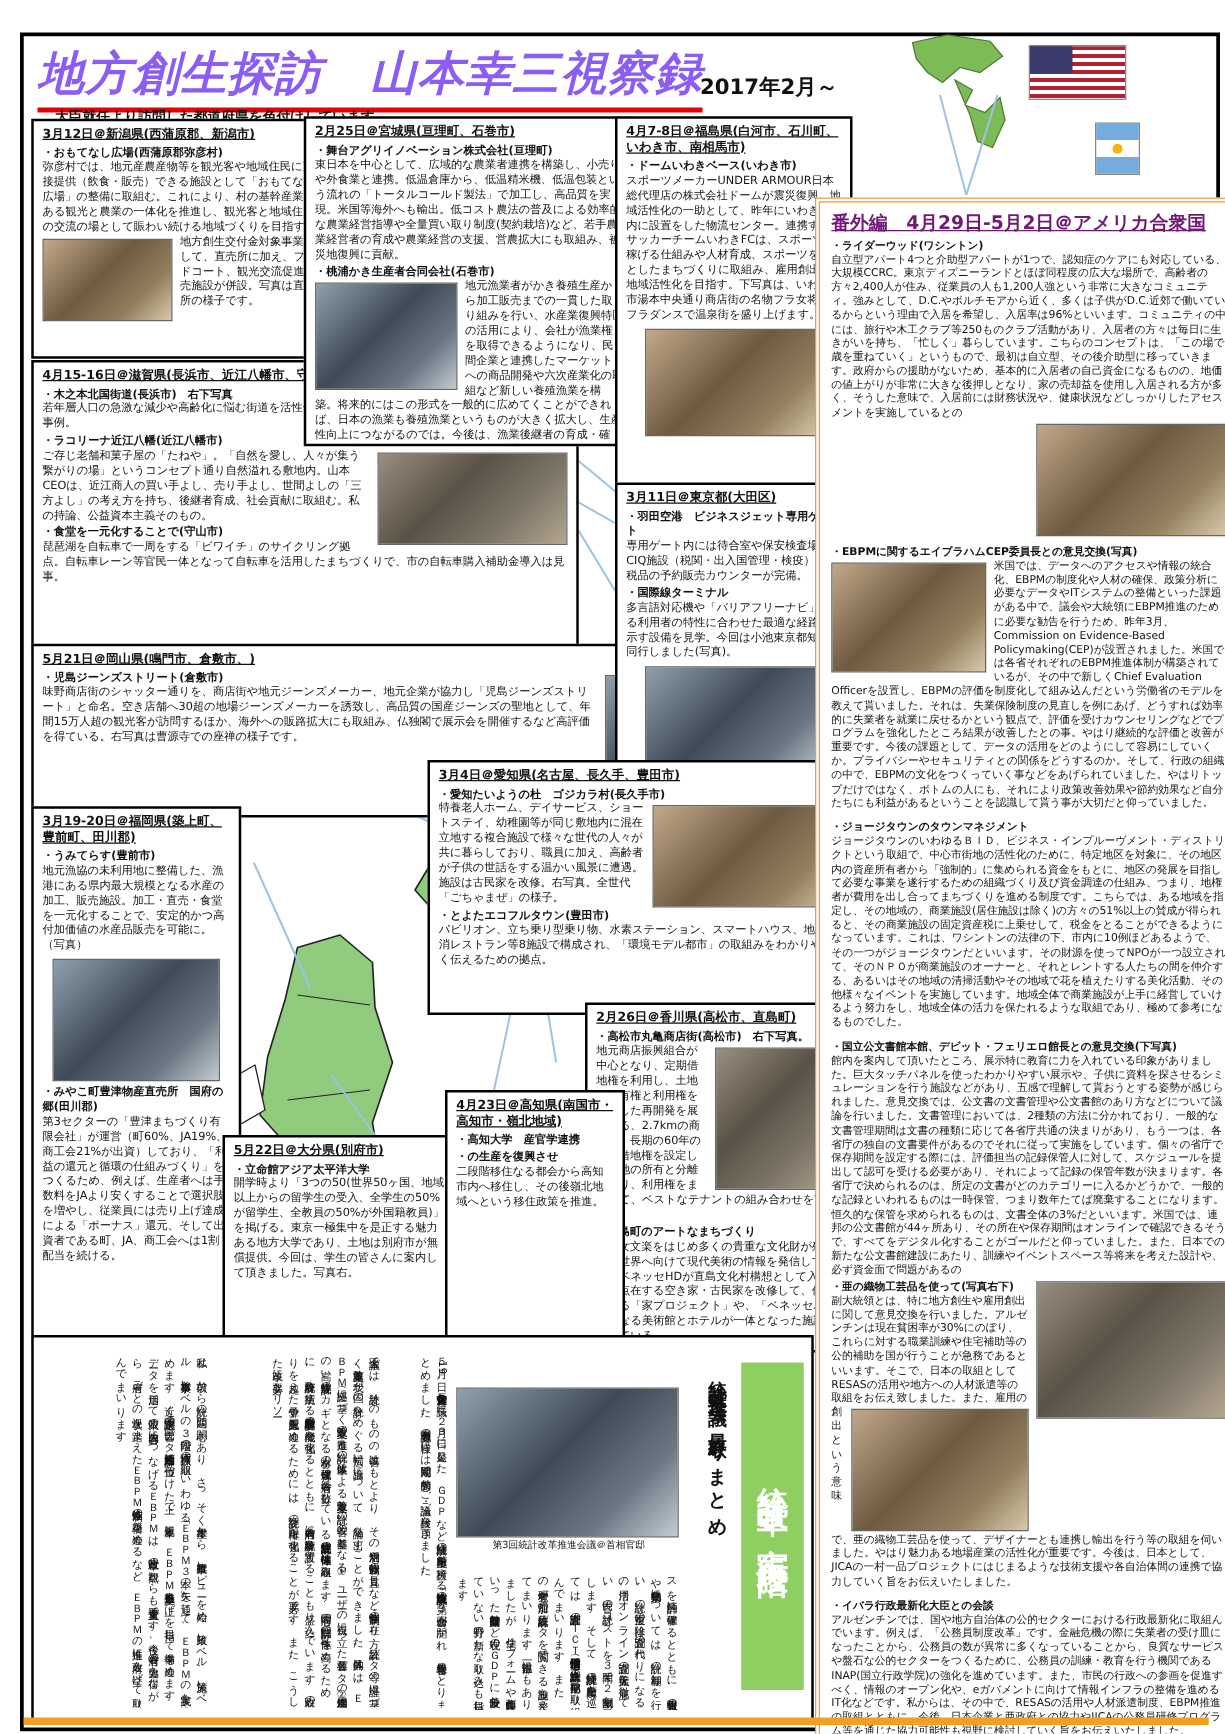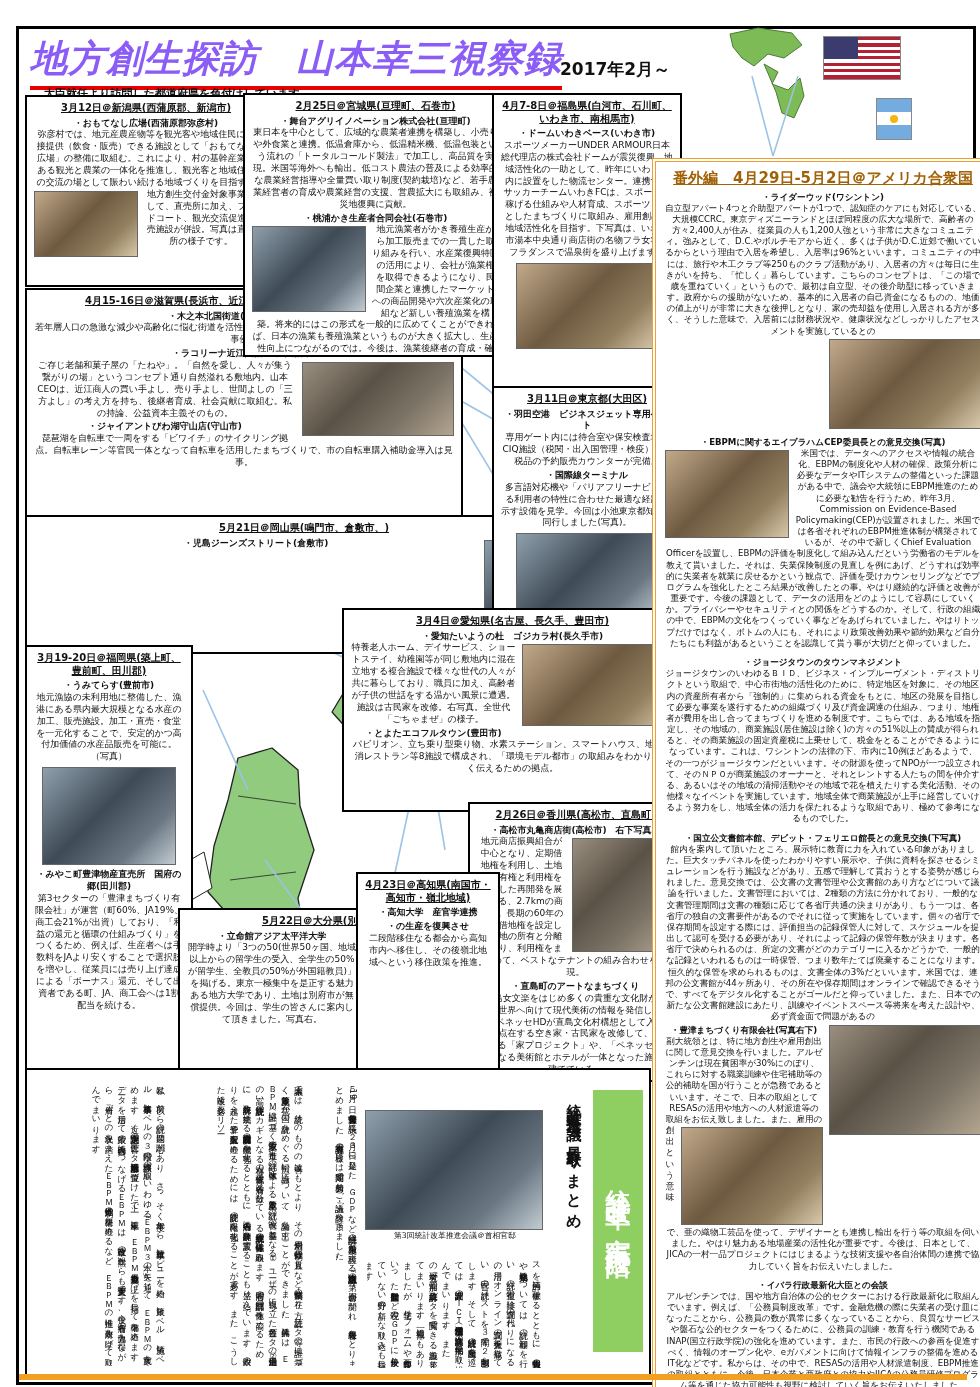--- a/index.html
+++ b/index.html
@@ -13,35 +13,35 @@
   #subtitle{position:absolute;left:44px;top:86px;font-size:11px;font-weight:bold;}
   
   .flag-us{position:absolute;left:823px;top:36px;width:76px;height:42px;border:1px solid #888;
            background:repeating-linear-gradient(180deg,#b22234 0 3.2px,#fff 3.2px 6.4px);}
   .flag-us .canton{position:absolute;left:0;top:0;width:34px;height:22px;background:#3c3b6e;}
   .flag-ar{position:absolute;left:876px;top:98px;width:34px;height:40px;border:1px solid #888;
            background:linear-gradient(180deg,#74acdf 0 33%,#fff 33% 66%,#74acdf 66%);}
   .flag-ar .sun{position:absolute;left:13px;top:16px;width:8px;height:8px;border-radius:50%;background:#f6b40e;}
   
   .vbox{position:absolute;background:#fff;border:2px solid #000;padding:5px 7px;overflow:hidden;
-        font-size:9px;line-height:1.32;z-index:2;text-align:center;}
+        font-size:9px;line-height:1.32;z-index:2;}
   .vbox h3{margin:0 0 3px 0;font-size:10px;font-weight:bold;text-decoration:underline;line-height:1.25;}
   .st{margin:2px 0 0 0;font-weight:bold;}
   .sb{margin:0;}
   p{margin:0;}
   .photo{border:1px solid #666;background:linear-gradient(135deg,#9a8f80,#5a5246 40%,#7d7468 70%,#b3a68f);}
   .ph-cool{background:linear-gradient(135deg,#8fa0ad,#3e4a55 45%,#6b7884 75%,#c2ccd2);}
   .ph-warm{background:linear-gradient(135deg,#c2a98a,#6e5a41 45%,#93805f 75%,#d8c9ab);}
   .ph-green{background:linear-gradient(135deg,#9ab08e,#4c5e46 45%,#77896b 75%,#c4d1b8);}
   .fl{float:left;margin:2px 6px 2px 0;}
   .fr{float:right;margin:2px 0 2px 6px;}
   .cen{margin:4px auto;display:block;}
   
   #usa-box{border:4px double #ef9d35;padding:7px 9px;font-size:8.6px;line-height:1.3;}
-  #usa-box h2{margin:0 0 3px 0;font-size:15px;font-weight:bold;color:#a16207;text-decoration:underline;}
+  #usa-box h2{margin:0 0 3px 0;font-size:15px;font-weight:bold;color:#701a75;text-decoration:underline;}
   #ar-head{margin:10px 0 3px 0;font-size:15px;font-weight:bold;color:#2457a8;text-decoration:underline;}
   
   #stats-box{position:absolute;left:25px;top:1068px;width:622px;height:306px;border:2px solid #000;
              background:#fff;z-index:3;}
   .vert{writing-mode:vertical-rl;text-orientation:mixed;}
   #stats-banner{position:absolute;right:6px;top:20px;width:50px;height:262px;background:#8fce60;
                 color:#fff;font-weight:bold;font-size:25px;letter-spacing:5px;text-align:center;
                 display:flex;align-items:center;justify-content:center;}
   #stats-headline{position:absolute;right:66px;top:22px;height:276px;font-size:15px;font-weight:bold;
                   letter-spacing:3px;}
@@ -132,28 +132,29 @@
     <p class="sb">地方創生交付金対象事業として、直売所に加え、フードコート、観光交流促進販売施設が併設。写真は直売所の様子です。</p>
   </div>
 
   <div class="vbox" style="left:25px;top:288px;width:420px;height:222px;">
     <h3>4月15-16日＠滋賀県(長浜市、近江八幡市、守山市、草津市、大津市)</h3>
     <p class="st">・木之本北国街道(長浜市)　右下写真</p>
     <p class="sb">若年層人口の急激な減少や高齢化に悩む街道を活性化させるため、まちなかの空き家、空き店舗の活用事例。</p>
     <p class="st">・ラコリーナ近江八幡(近江八幡市)</p>
     <div class="photo fr" style="width:150px;height:72px;"></div>
     <p class="sb">ご存じ老舗和菓子屋の「たねや」。「自然を愛し、人々が集う繋がりの場」というコンセプト通り自然溢れる敷地内。山本CEOは、近江商人の買い手よし、売り手よし、世間よしの「三方よし」の考え方を持ち、後継者育成、社会貢献に取組む。私の持論、公益資本主義そのもの。</p>
-    <p class="st">・ジャイアントびわ湖守山店(守山市)</p>
+    <p class="st">・食堂を一元化することで(守山市)</p>
     <p class="sb">琵琶湖を自転車で一周をする「ビワイチ」のサイクリング拠点。自転車レーン等官民一体となって自転車を活用したまちづくりで、市の自転車購入補助金導入は見事。</p>
   </div>
 
   <div class="vbox" style="left:25px;top:515px;width:540px;height:125px;">
     <h3>5月21日＠岡山県(鳴門市、倉敷市、)</h3>
     <div class="photo ph-cool fr" style="width:88px;height:104px;"></div>
     <p class="st">・児島ジーンズストリート(倉敷市)</p>
+    <p class="sb">味野商店街のシャッター通りを、商店街や地元ジーンズメーカー、地元企業が協力し「児島ジーンズストリート」と命名。空き店舗へ30超の地場ジーンズメーカーを誘致し、高品質の国産ジーンズの聖地として、年間15万人超の観光客が訪問するほか、海外への販路拡大にも取組み、仏独閣で展示会を開催するなど高評価を得ている。右写真は曹源寺での座禅の様子です。</p>
   </div>
 
   <div class="vbox" style="left:25px;top:645px;width:150px;height:418px;">
     <h3>3月19-20日＠福岡県(築上町、豊前町、田川郡)</h3>
     <p class="st">・うみてらす(豊前市)</p>
     <p class="sb">地元漁協の未利用地に整備した、漁港にある県内最大規模となる水産の加工、販売施設。加工・直売・食堂を一元化することで、安定的かつ高付加価値の水産品販売を可能に。（写真）</p>
     <div class="photo ph-cool cen" style="width:132px;height:96px;"></div>
     <p class="st">・みやこ町豊津物産直売所　国府の郷(田川郡)</p>
     <p class="sb">第3セクターの「豊津まちづくり有限会社」が運営（町60%、JA19%、商工会21%が出資）しており、「利益の還元と循環の仕組みづくり」をつくるため、例えば、生産者へは手数料をJAより安くすることで選択肢を増やし、従業員には売り上げ達成による「ボーナス」還元、そして出資者である町、JA、商工会へは1割配当を続ける。</p>
   </div>
@@ -222,21 +223,21 @@
     <div class="photo ph-warm fr" style="width:150px;height:88px;"></div>
     <p class="st" style="clear:both;padding-top:6px;">・EBPMに関するエイブラハムCEP委員長との意見交換(写真)</p>
     <div class="photo ph-warm fl" style="width:122px;height:86px;"></div>
     <p class="sb">米国では、データへのアクセスや情報の統合化、EBPMの制度化や人材の確保、政策分析に必要なデータやITシステムの整備といった課題がある中で、議会や大統領にEBPM推進のために必要な勧告を行うため、昨年3月、Commission on Evidence-Based Policymaking(CEP)が設置されました。米国では各省それぞれのEBPM推進体制が構築されているが、その中で新しくChief Evaluation Officerを設置し、EBPMの評価を制度化して組み込んだという労働省のモデルを教えて貰いました。それは、失業保険制度の見直しを例にあげ、どうすれば効率的に失業者を就業に戻せるかという観点で、評価を受けカウンセリングなどでプログラムを強化したところ結果が改善したとの事。やはり継続的な評価と改善が重要です。今後の課題として、データの活用をどのようにして容易にしていくか。プライバシーやセキュリティとの関係をどうするのか。そして、行政の組織の中で、EBPMの文化をつくっていく事などをあげられていました。やはりトップだけではなく、ボトムの人にも、それにより政策改善効果や節約効果など自分たちにも利益があるということを認識して貰う事が大切だと仰っていました。</p>
     <p class="st" style="clear:both;padding-top:6px;">・ジョージタウンのタウンマネジメント</p>
     <p class="sb">ジョージタウンのいわゆるＢＩＤ、ビジネス・インプルーヴメント・ディストリクトという取組で、中心市街地の活性化のために、特定地区を対象に、その地区内の資産所有者から「強制的」に集められる資金をもとに、地区の発展を目指して必要な事業を遂行するための組織づくり及び資金調達の仕組み、つまり、地権者が費用を出し合ってまちづくりを進める制度です。こちらでは、ある地域を指定し、その地域の、商業施設(居住施設は除く)の方々の51%以上の賛成が得られると、その商業施設の固定資産税に上乗せして、税金をとることができるようになっています。これは、ワシントンの法律の下、市内に10例ほどあるようで、その一つがジョージタウンだといいます。その財源を使ってNPOが一つ設立されて、そのＮＰＯが商業施設のオーナーと、それとレントする人たちの間を仲介する、あるいはその地域の清掃活動やその地域で花を植えたりする美化活動、その他様々なイベントを実施しています。地域全体で商業施設が上手に経営していけるよう努力をし、地域全体の活力を保たれるような取組であり、極めて参考になるものでした。</p>
     <p class="st" style="padding-top:6px;">・国立公文書館本館、デビット・フェリエロ館長との意見交換(下写真)</p>
     <p class="sb">館内を案内して頂いたところ、展示特に教育に力を入れている印象がありました。巨大タッチパネルを使ったわかりやすい展示や、子供に資料を探させるシミュレーションを行う施設などがあり、五感で理解して貰おうとする姿勢が感じられました。意見交換では、公文書の文書管理や公文書館のあり方などについて議論を行いました。文書管理においては、2種類の方法に分かれており、一般的な文書管理期間は文書の種類に応じて各省庁共通の決まりがあり、もう一つは、各省庁の独自の文書要件があるのでそれに従って実施をしています。個々の省庁で保存期間を設定する際には、評価担当の記録保管人に対して、スケジュールを提出して認可を受ける必要があり、それによって記録の保管年数が決まります。各省庁で決められるのは、所定の文書がどのカテゴリーに入るかどうかで、一般的な記録といわれるものは一時保管、つまり数年たてば廃棄することになります。恒久的な保管を求められるものは、文書全体の3%だといいます。米国では、連邦の公文書館が44ヶ所あり、その所在や保存期間はオンラインで確認できるそうで、すべてをデジタル化することがゴールだと仰っていました。また、日本での新たな公文書館建設にあたり、訓練やイベントスペース等将来を考えた設計や、必ず資金面で問題があるの</p>
     <div class="photo fr" style="width:150px;height:108px;"></div>
 
-    <p class="st">・豊津まちづくり有限会社(写真右下)</p>
+    <p class="st">・亜の織物工芸品を使って(写真右下)</p>
     <p class="sb">副大統領とは、特に地方創生や雇用創出に関して意見交換を行いました。アルゼンチンは現在貧困率が30%にのぼり、これらに対する職業訓練や住宅補助等の公的補助を国が行うことが急務であるといいます。そこで、日本の取組としてRESASの活用や地方への人材派遣等の取組をお伝え致しました。また、雇用の</p>
     <div class="photo ph-warm fr" style="width:140px;height:96px;"></div>
     <p class="sb">創出という意味で、亜の織物工芸品を使って、デザイナーとも連携し輸出を行う等の取組を伺いました。やはり魅力ある地場産業の活性化が重要です。今後は、日本として、JICAの一村一品プロジェクトにはじまるような技術支援や各自治体間の連携で協力していく旨をお伝えいたしました。</p>
     <p class="st" style="clear:both;padding-top:6px;">・イバラ行政最新化大臣との会談</p>
     <p class="sb">アルゼンチンでは、国や地方自治体の公的セクターにおける行政最新化に取組んでいます。例えば、「公務員制度改革」です。金融危機の際に失業者の受け皿になったことから、公務員の数が異常に多くなっていることから、良質なサービスや盤石な公的セクターをつくるために、公務員の訓練・教育を行う機関であるINAP(国立行政学院)の強化を進めています。また、市民の行政への参画を促進すべく、情報のオープン化や、eガバメントに向けて情報インフラの整備を進めるIT化などです。私からは、その中で、RESASの活用や人材派遣制度、EBPM推進の取組とともに、今後、日本企業と亜政府との協力やJICAの公務員研修プログラム等を通じた協力可能性も視野に検討していく旨をお伝えいたしました。</p>
   </div>
 
   <div id="stats-box">
     <div id="stats-banner" class="vert">統計改革　実行段階へ</div>
     <div id="stats-headline" class="vert">統計改革推進会議　最終取りまとめ</div>

